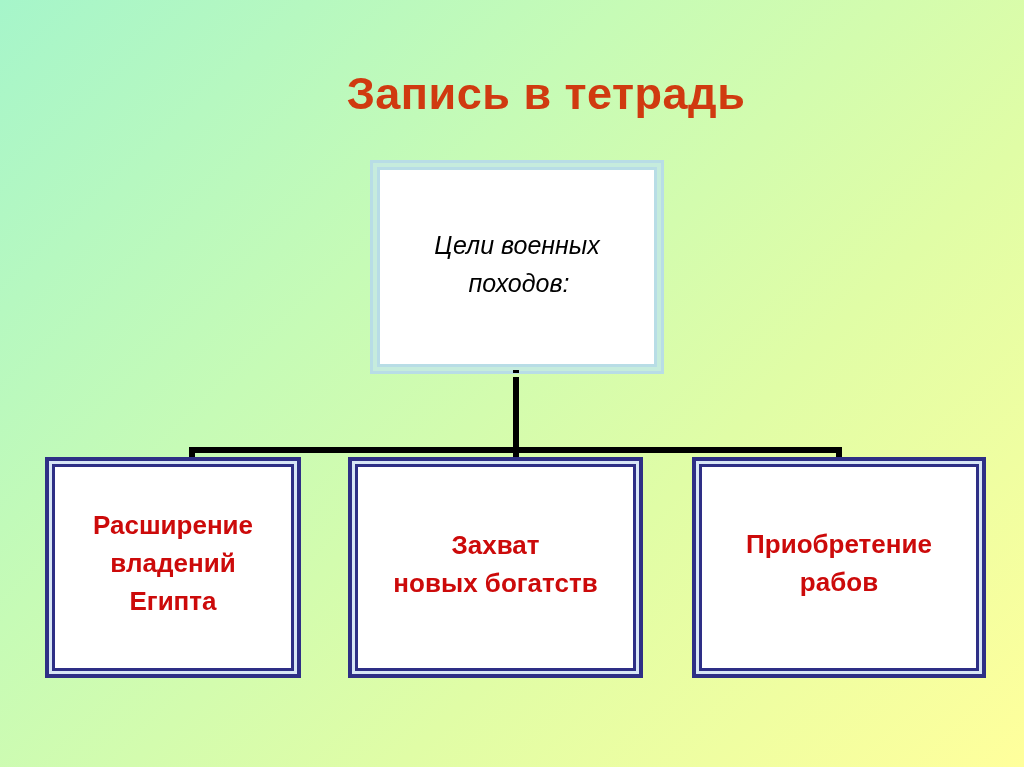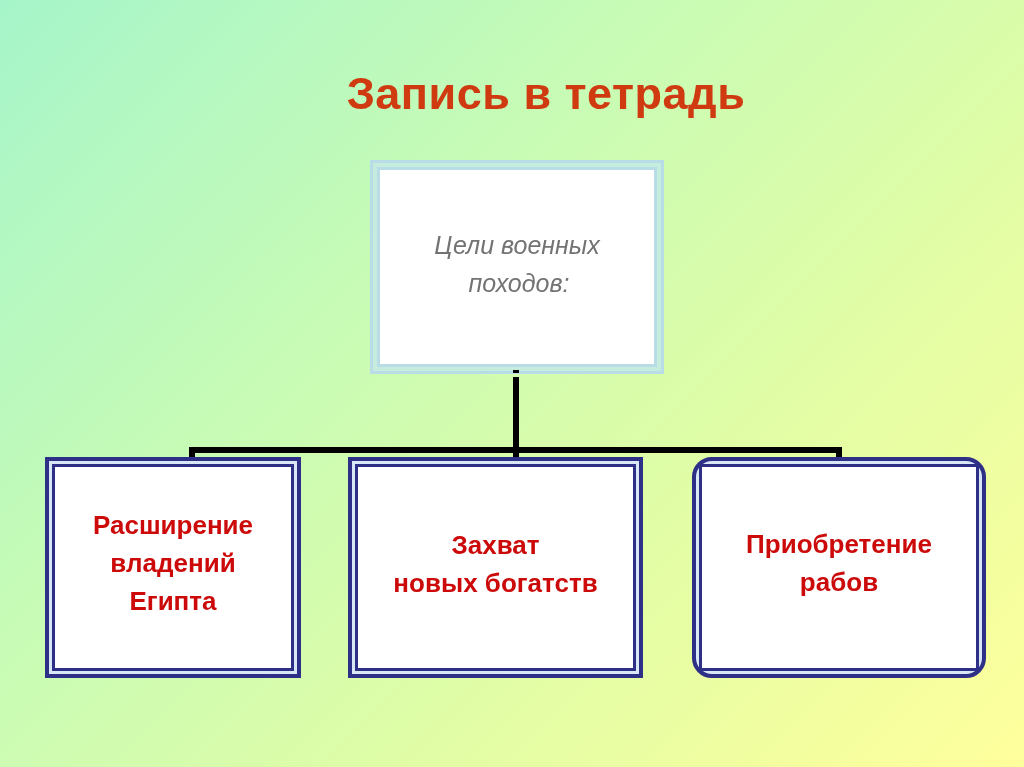--- a/index.html
+++ b/index.html
@@ -44,21 +44,21 @@
       border: 3px solid #b8dde6;
       background: #ffffff;
       display: flex;
       align-items: center;
       justify-content: center;
       flex-direction: column;
     }
     .top-text {
       font-style: italic;
       font-size: 25px;
-      color: #737373;
+      color: #000000;
       text-align: center;
       line-height: 38px;
       margin-top: -6px;
     }
     .line {
       position: absolute;
       background: #000000;
     }
     .child-box {
       position: absolute;
@@ -117,18 +117,18 @@
   </div>
 </div>
 
 <div class="child-box" style="left:348px; width:295px;">
   <div class="child-box-inner">
     <div class="child-text" style="margin-top:-8px;">Захват
 новых богатств</div>
   </div>
 </div>
 
-<div class="child-box" style="left:692px; width:294px;border-radius:20px;">
+<div class="child-box" style="left:692px; width:294px;">
   <div class="child-box-inner">
     <div class="child-text" style="margin-top:-10px;">Приобретение
 рабов</div>
   </div>
 </div>
 
 </body></html>

